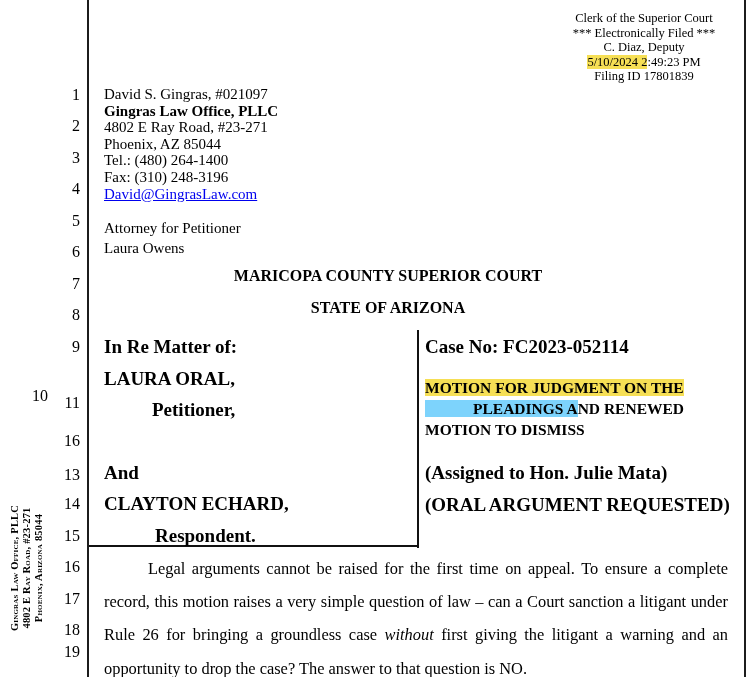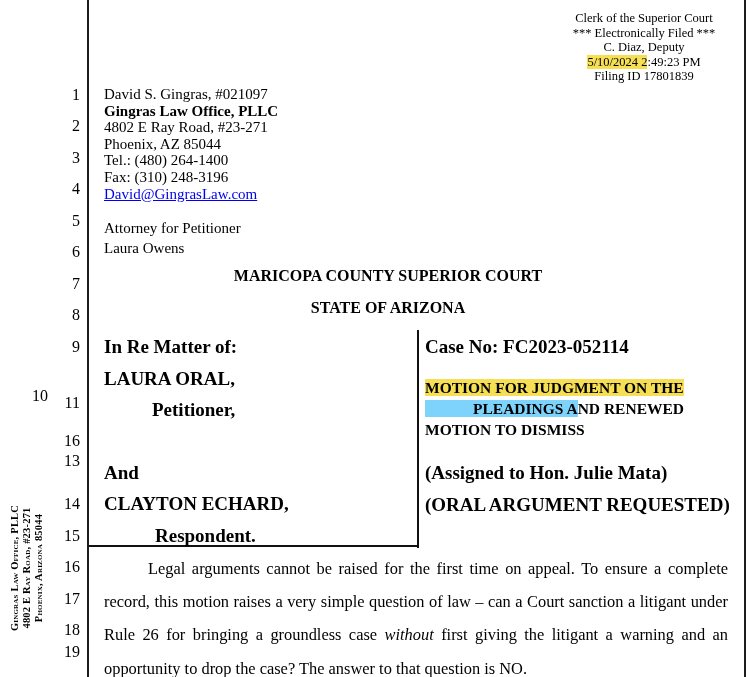--- a/index.html
+++ b/index.html
@@ -101,21 +101,21 @@
       <div class="linenum" style="top: 149.5px;">3</div>
       <div class="linenum" style="top: 181px;">4</div>
       <div class="linenum" style="top: 212.5px;">5</div>
       <div class="linenum" style="top: 244px;">6</div>
       <div class="linenum" style="top: 275.5px;">7</div>
       <div class="linenum" style="top: 307px;">8</div>
       <div class="linenum" style="top: 338.5px;">9</div>
       <div class="linenum" style="top: 388px; text-align: center;">10</div>
       <div class="linenum" style="top: 395px;">11</div>
       <div class="linenum" style="top: 433px;">16</div>
-      <div class="linenum" style="top: 453px;">13</div>
+      <div class="linenum" style="top: 467px;">13</div>
       <div class="linenum" style="top: 496px;">14</div>
       <div class="linenum" style="top: 527.5px;">15</div>
       <div class="linenum" style="top: 559px;">16</div>
       <div class="linenum" style="top: 590.5px; text-align: right;">17</div>
       <div class="linenum" style="top: 622px;">18</div>
       <div class="linenum" style="top: 644px;">19</div>
     </div>
 
   <div class="attorney">
     <div>David S. Gingras, #021097</div>

